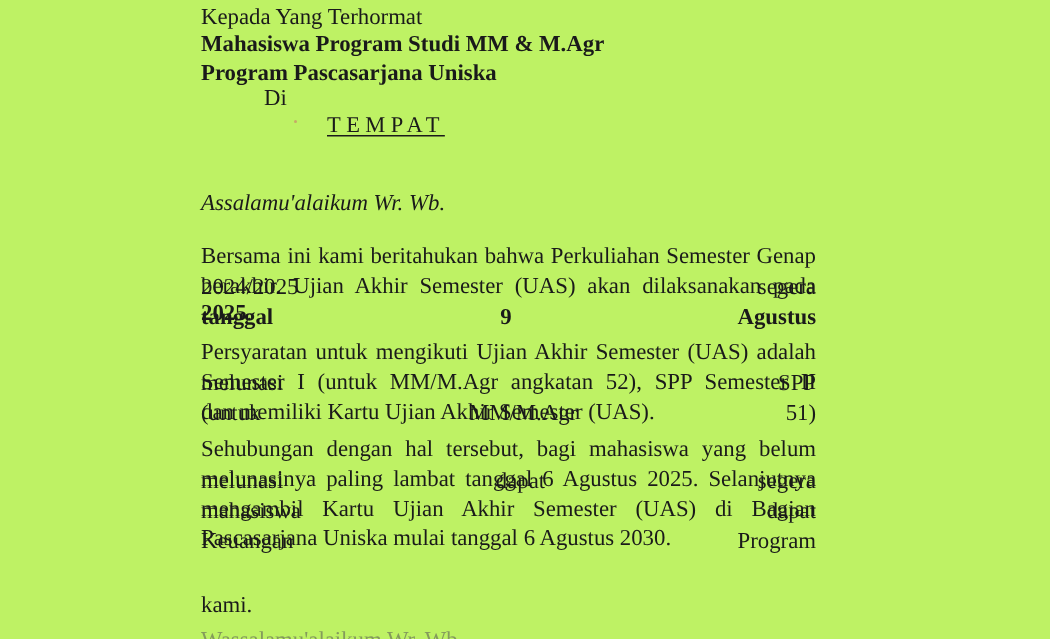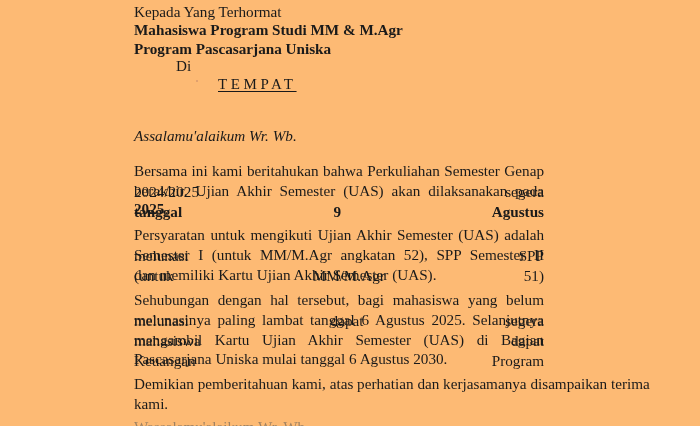--- a/index.html
+++ b/index.html
@@ -12,21 +12,21 @@
       height: 426px;
       overflow: hidden;
       position: relative;
       font-family: "Liberation Serif", "DejaVu Serif", serif;
       color: #1a1a1a;
     }
     .page {
       position: absolute;
       left: 0; top: 0;
       width: 700px; height: 426px;
-      background: #fdba74;
+      background: #bef264;
     }
     .line {
       position: absolute;
       left: 134px;
       font-size: 15.2px;
       line-height: 20px;
       white-space: nowrap;
     }
     .bold { font-weight: bold; }
     .italic { font-style: italic; }
@@ -91,17 +91,16 @@
 
   <div class="just" style="top:225px;">Persyaratan untuk mengikuti Ujian Akhir Semester (UAS) adalah melunasi SPP</div>
   <div class="just" style="top:245px;">Semester I (untuk MM/M.Agr angkatan 52), SPP Semester II (untuk MM/M.Agr 51)</div>
   <div class="line" style="top:265px;">dan memiliki Kartu Ujian Akhir Semester (UAS).</div>
 
   <div class="just" style="top:290px;">Sehubungan dengan hal tersebut, bagi mahasiswa yang belum melunasi dapat segera</div>
   <div class="just" style="top:310px;">melunasinya paling lambat tanggal 6 Agustus 2025. Selanjutnya mahasiswa dapat</div>
   <div class="just" style="top:330px;">mengambil Kartu Ujian Akhir Semester (UAS) di Bagian Keuangan Program</div>
   <div class="line" style="top:349px;">Pascasarjana Uniska mulai tanggal 6 Agustus 2030.</div>
 
-  <div class="line" style="top:374px;">Demikian pemberitahuan kami, atas perhatian dan kerjasamanya disampaikan terima</div>
   <div class="line" style="top:394px;">kami.</div>
 
   <div class="clip-line">Wassalamu'alaikum Wr. Wb.</div>
 </div>
 
 </body></html>

